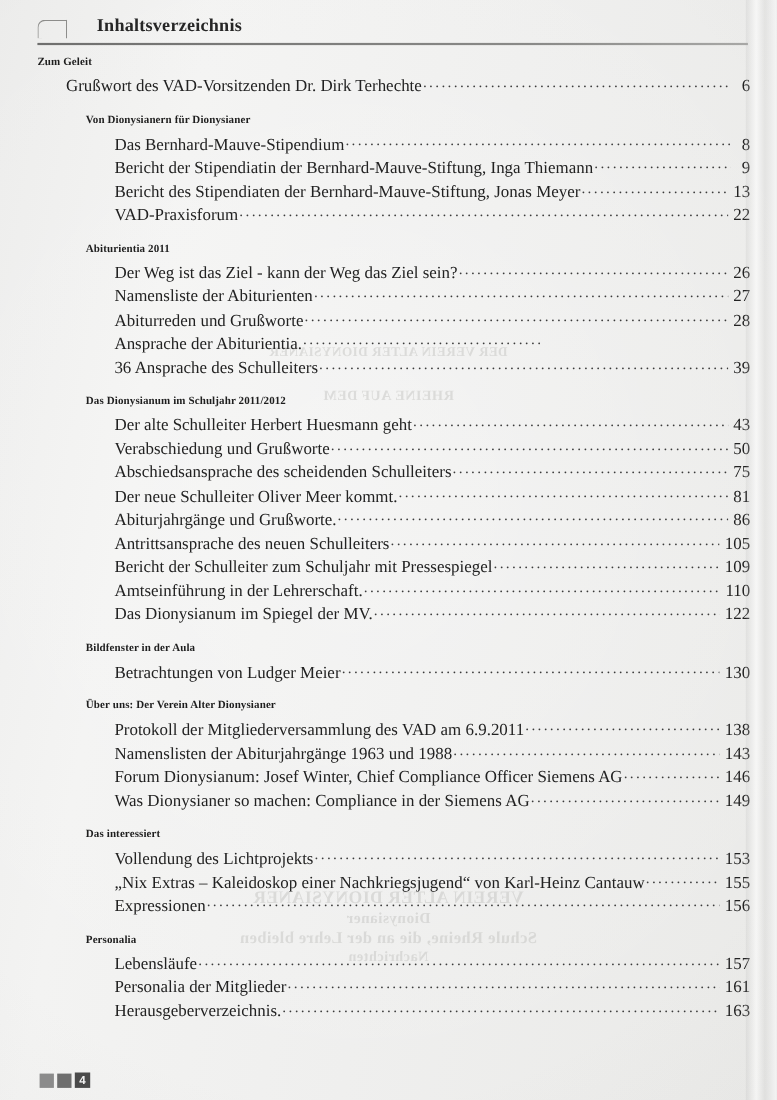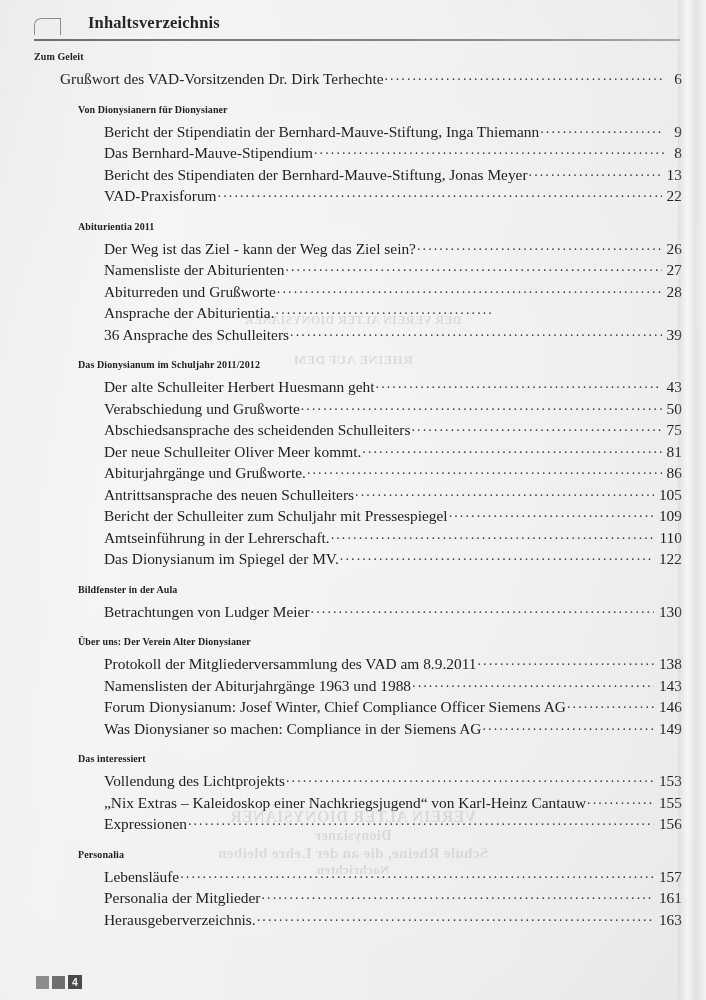--- a/index.html
+++ b/index.html
@@ -222,28 +222,28 @@
         <div class="group-title">Zum Geleit</div>
         <div class="entry gap-before-page">
           <span class="entry-label">Grußwort des VAD-Vorsitzenden Dr. Dirk Terhechte</span>
           <span class="entry-dots"></span>
           <span class="entry-page">6</span>
         </div>
       </div>
       <div class="group">
         <div class="group-title">Von Dionysianern für Dionysianer</div>
         <div class="entry gap-before-page">
+          <span class="entry-label">Das Bernhard-Mauve-Stipendium</span>
+          <span class="entry-dots"></span>
+          <span class="entry-page">8</span>
+        </div>
+        <div class="entry gap-before-page">
           <span class="entry-label">Bericht der Stipendiatin der Bernhard-Mauve-Stiftung, Inga Thiemann</span>
           <span class="entry-dots"></span>
           <span class="entry-page">9</span>
-        </div>
-        <div class="entry gap-before-page">
-          <span class="entry-label">Das Bernhard-Mauve-Stipendium</span>
-          <span class="entry-dots"></span>
-          <span class="entry-page">8</span>
         </div>
         <div class="entry gap-before-page">
           <span class="entry-label">Bericht des Stipendiaten der Bernhard-Mauve-Stiftung, Jonas Meyer</span>
           <span class="entry-dots"></span>
           <span class="entry-page">13</span>
         </div>
         <div class="entry gap-before-page">
           <span class="entry-label">VAD-Praxisforum</span>
           <span class="entry-dots"></span>
           <span class="entry-page">22</span>
@@ -329,21 +329,21 @@
         <div class="group-title">Bildfenster in der Aula</div>
         <div class="entry gap-before-page">
           <span class="entry-label">Betrachtungen von Ludger Meier</span>
           <span class="entry-dots"></span>
           <span class="entry-page">130</span>
         </div>
       </div>
       <div class="group">
         <div class="group-title">Über uns: Der Verein Alter Dionysianer</div>
         <div class="entry gap-before-page">
-          <span class="entry-label">Protokoll der Mitgliederversammlung des VAD am 8.9.2011</span>
+          <span class="entry-label">Protokoll der Mitgliederversammlung des VAD am 6.9.2011</span>
           <span class="entry-dots"></span>
           <span class="entry-page">138</span>
         </div>
         <div class="entry gap-before-page">
           <span class="entry-label">Namenslisten der Abiturjahrgänge 1963 und 1988</span>
           <span class="entry-dots"></span>
           <span class="entry-page">143</span>
         </div>
         <div class="entry gap-before-page">
           <span class="entry-label">Forum Dionysianum: Josef Winter, Chief Compliance Officer Siemens AG</span>

